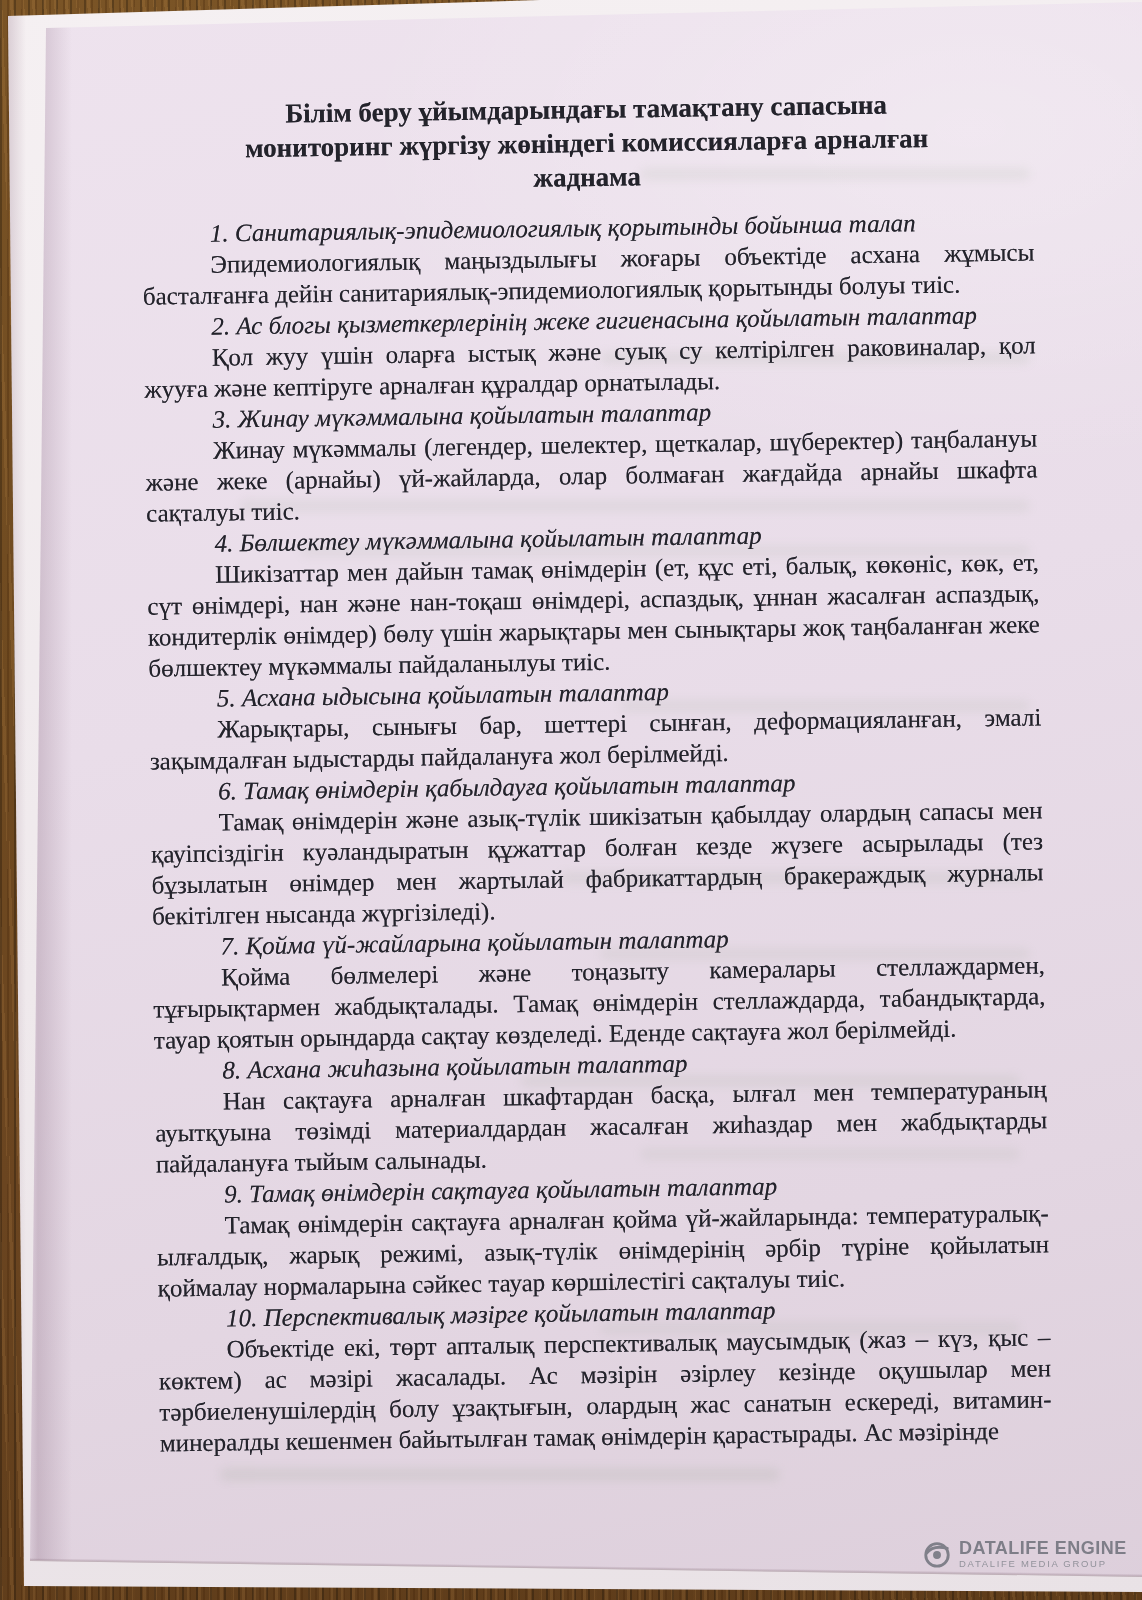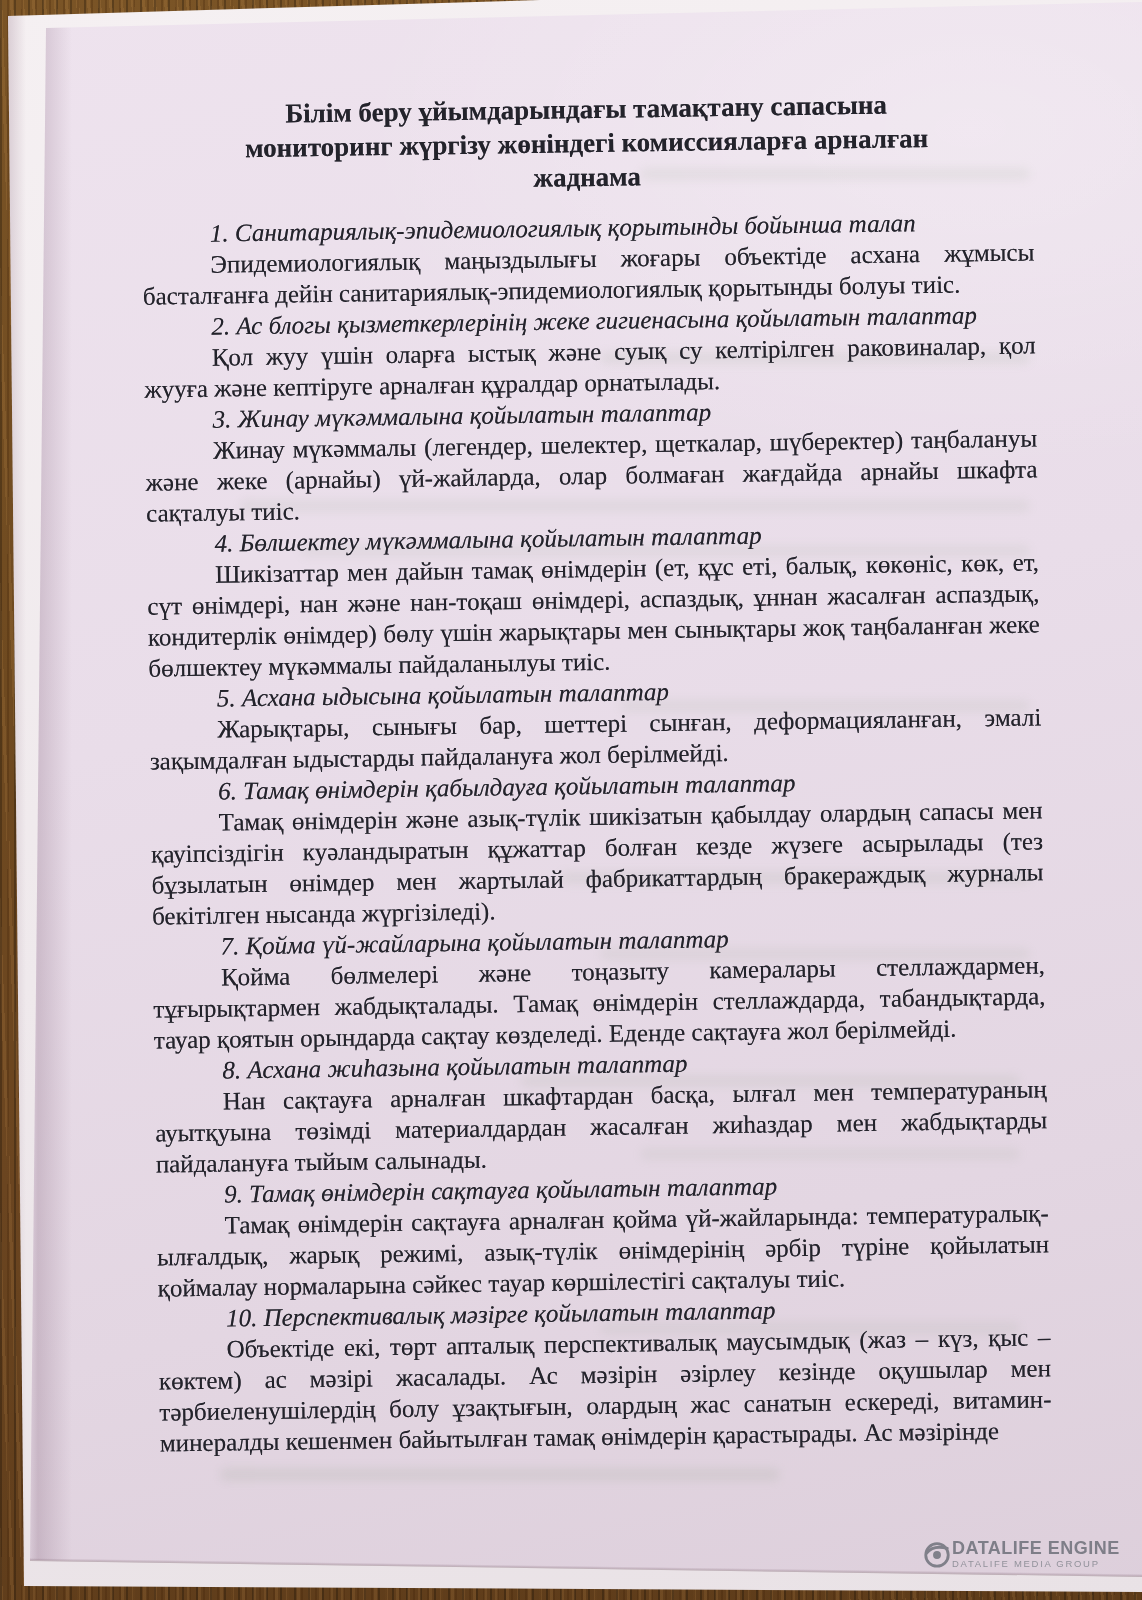--- a/index.html
+++ b/index.html
@@ -59,21 +59,21 @@
     font-style:italic;font-weight:normal;font-size:25px;line-height:31px;
     margin:0;text-indent:68px;
   }
   .sec-body{
     margin:0;text-align:justify;text-indent:68px;
     hyphens:none;
   }
 
   
   .watermark{
-    position:absolute;left:922px;top:1539px;display:flex;align-items:flex-end;gap:0;
+    position:absolute;left:922px;top:1539px;display:flex;align-items:flex-end;gap:7px;
     font-family:"Liberation Sans",sans-serif;color:#80808a;
   }
   .wm-logo{width:30px;height:30px;flex:0 0 auto;}
   .wm-text{display:flex;flex-direction:column;}
   .wm-title{font-weight:bold;font-size:18px;letter-spacing:.5px;line-height:19px;color:#7e7e88;}
   .wm-sub{font-size:9.5px;letter-spacing:1.7px;line-height:11px;color:#92929b;}
 </style>
 </head>
 <body>
 

